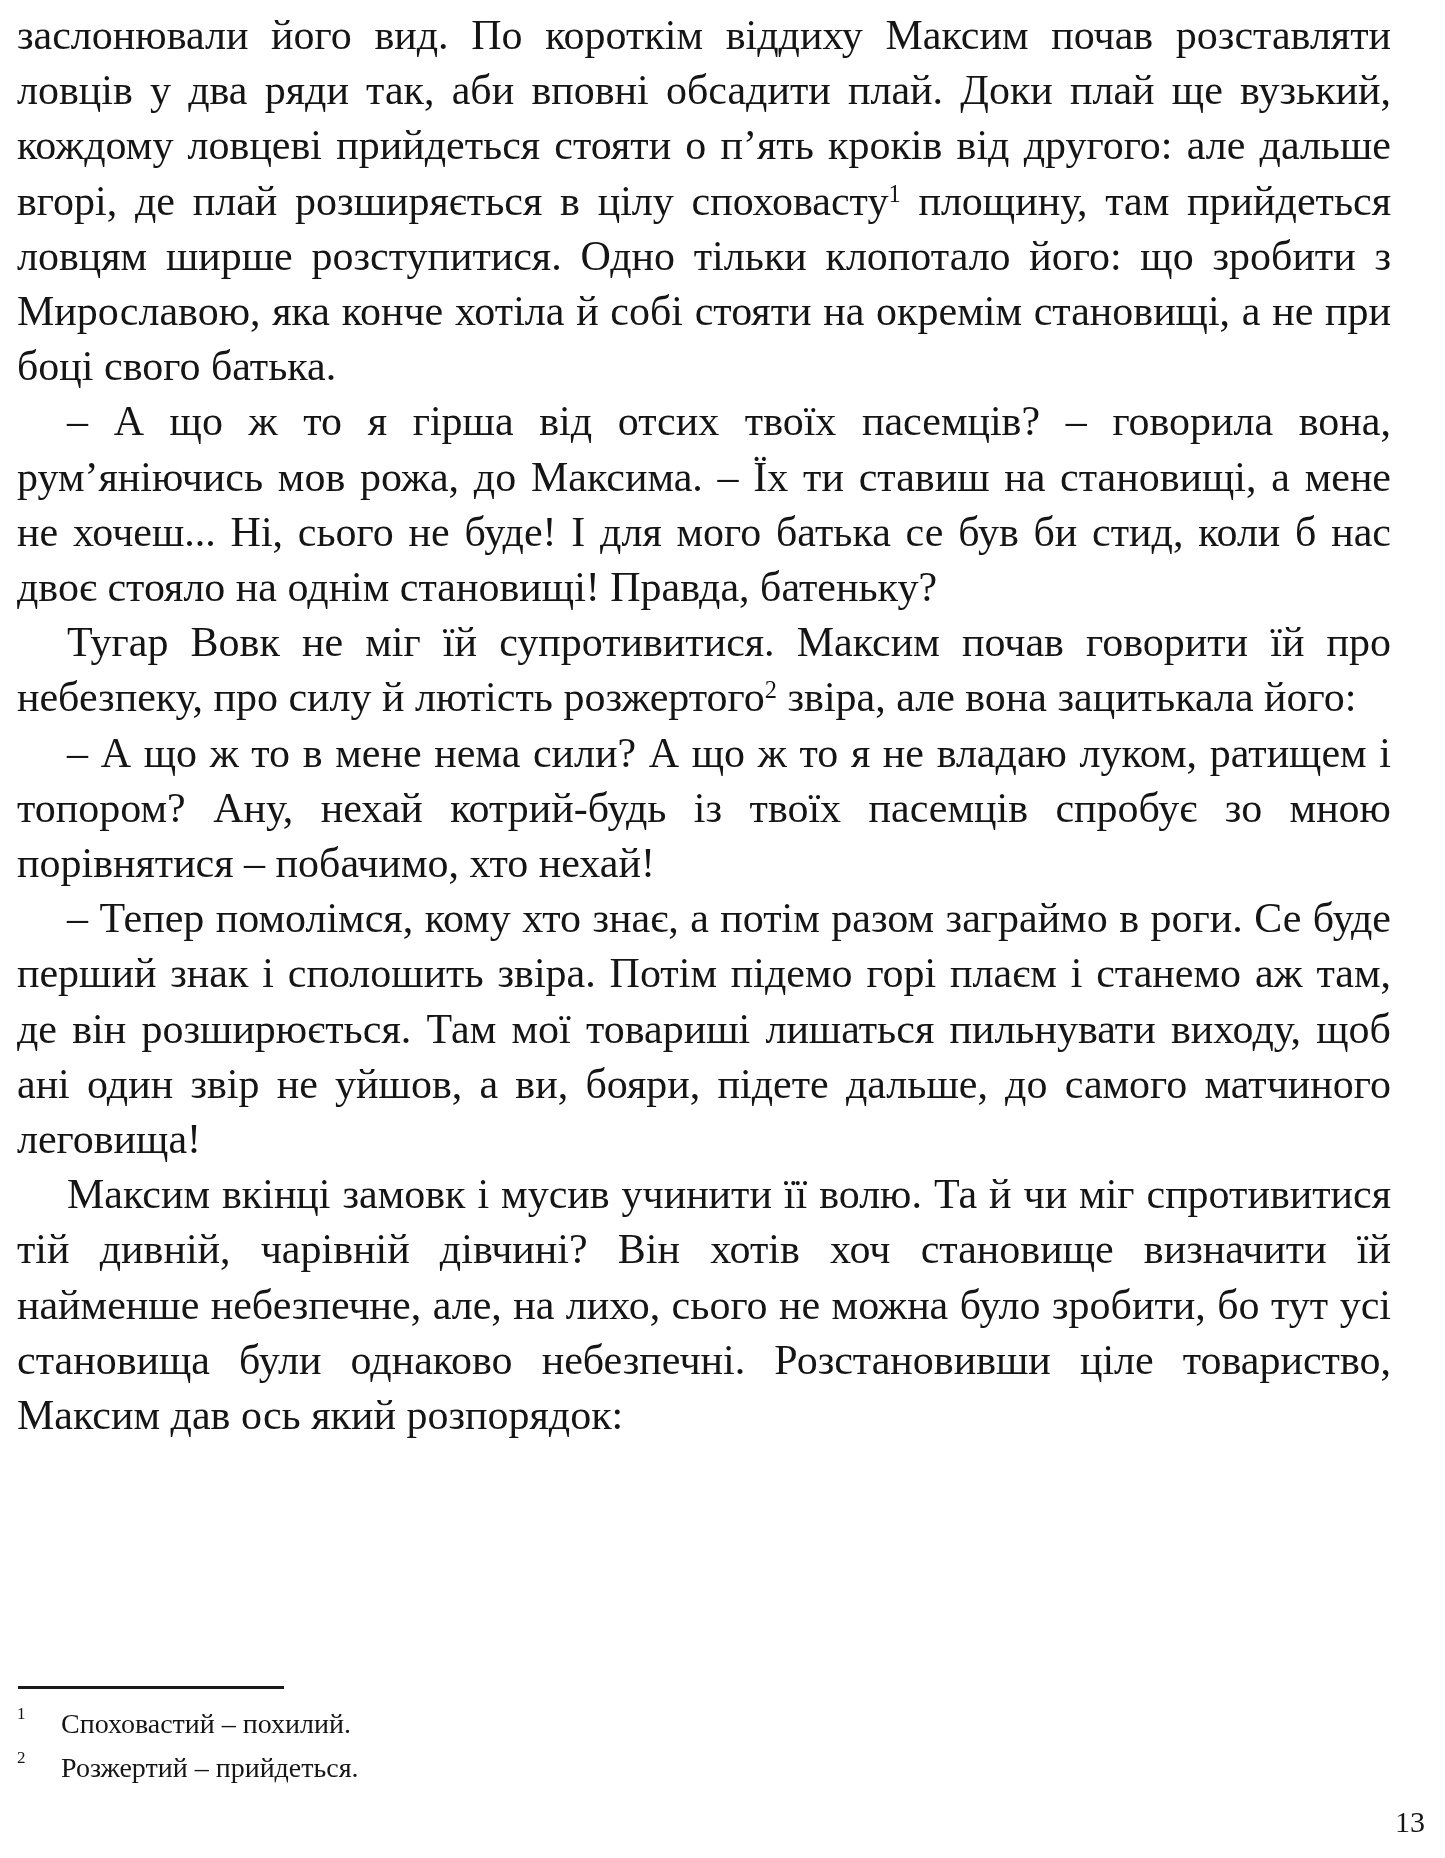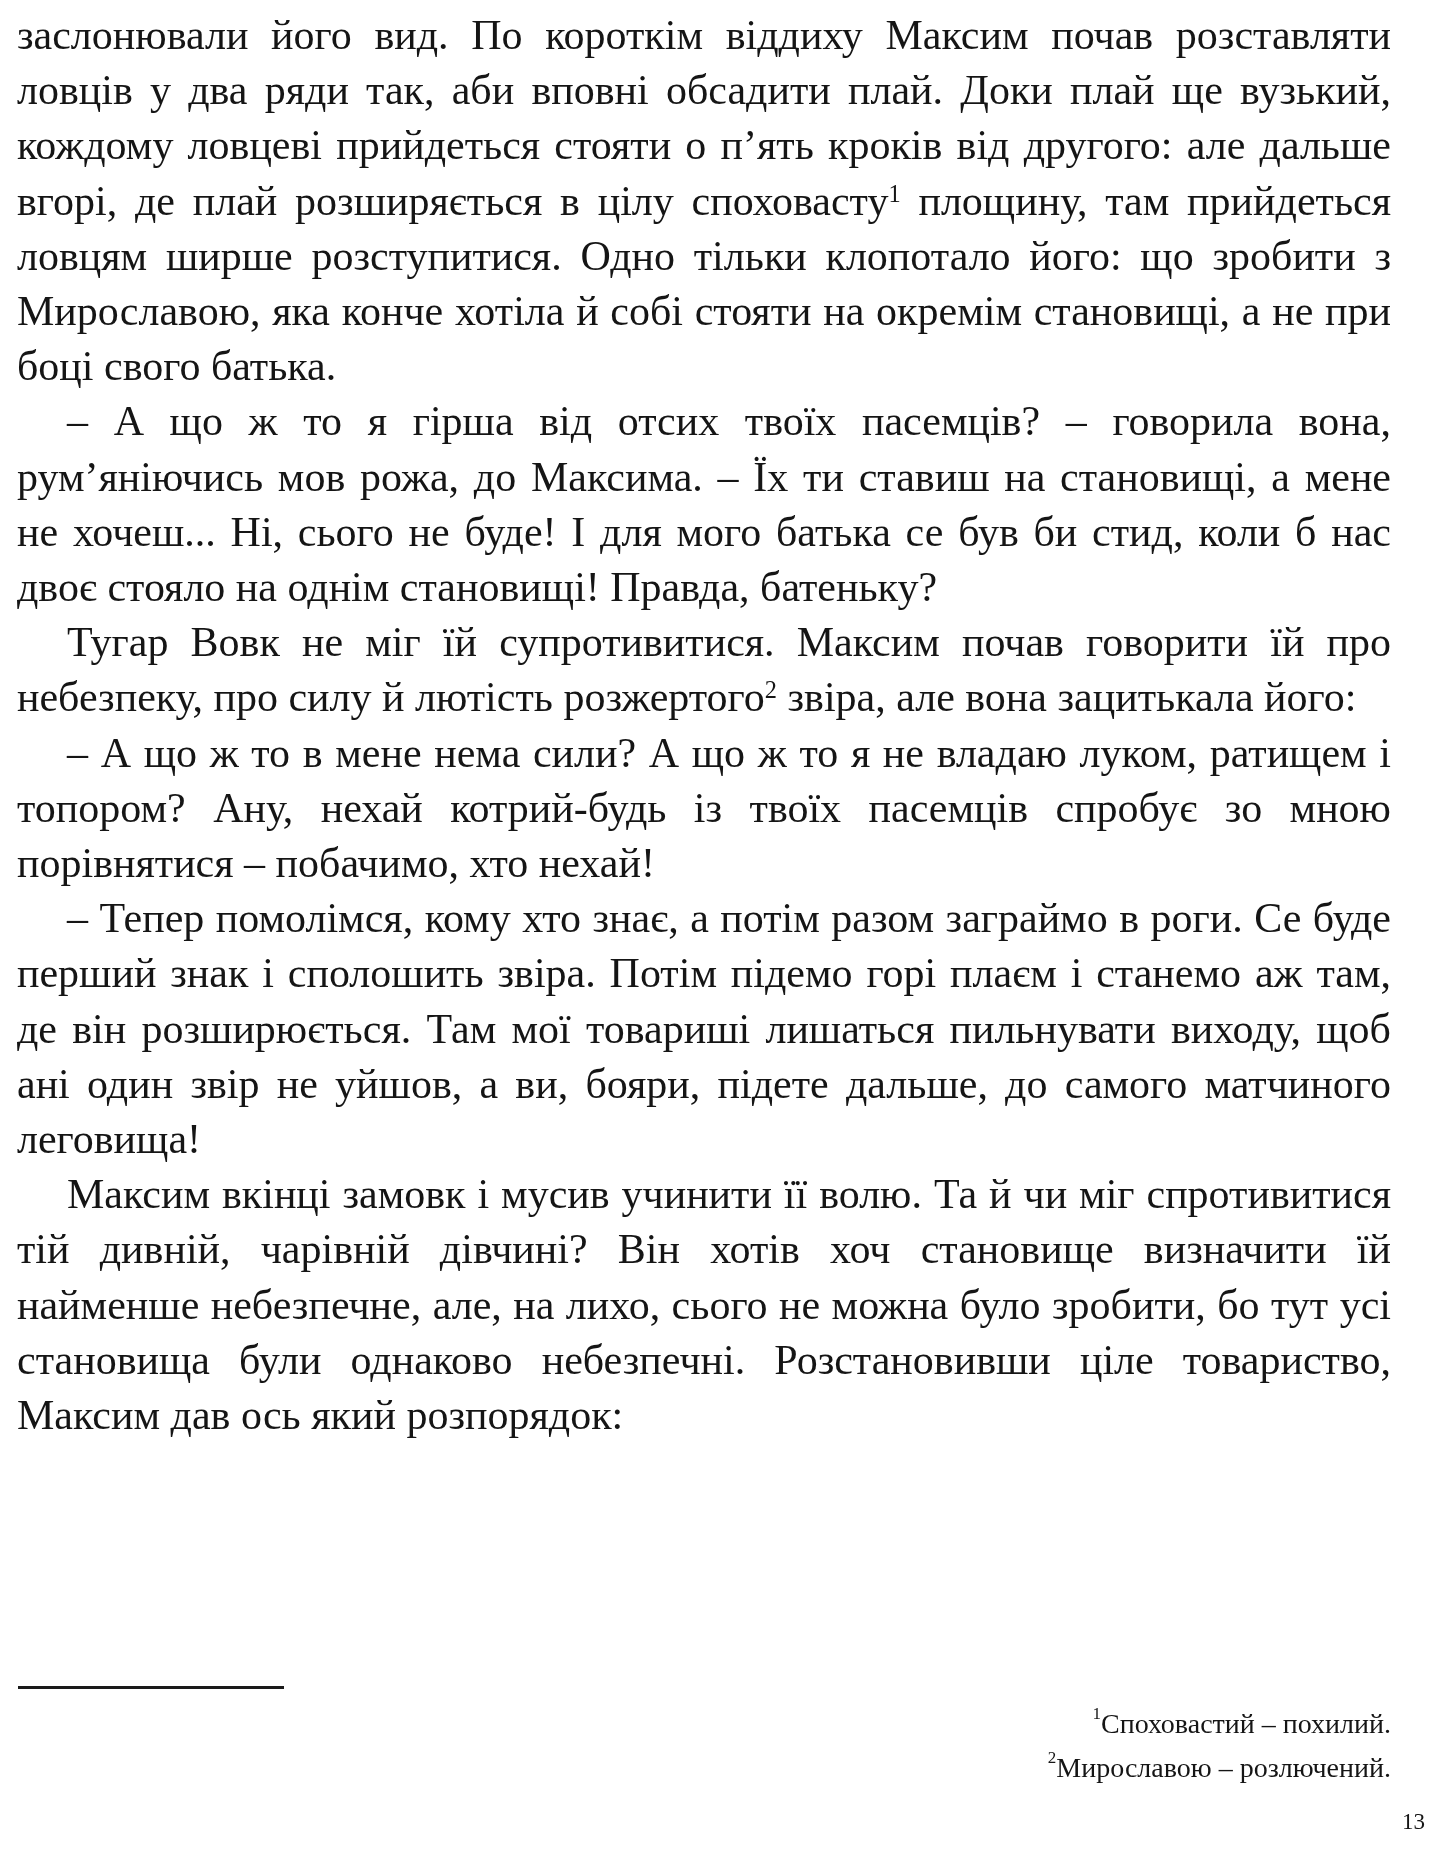--- a/index.html
+++ b/index.html
@@ -63,21 +63,20 @@
     line-height: 0;
     vertical-align: 0.52em;
     letter-spacing: 0;
   }
 
   .footnotes {
     position: absolute;
     left: 17px;
     top: 1686px;
     width: 1374px;
-    text-align: right;
   }
 
   .footnote-rule {
     width: 266px;
     height: 0;
     border: 0;
     border-top: 3px solid #1a1a1a;
     margin: 0 0 13px 1px;
     padding: 0;
   }
@@ -104,21 +103,21 @@
   }
 
   .footnote-text {
     display: inline;
   }
 
   .page-number {
     position: absolute;
     right: 20px;
     bottom: 16px;
-    font-size: 23px;
+    font-size: 30px;
     line-height: 40px;
     color: #151515;
   }
 </style>
 </head>
 <body>
 
 <div class="page">
 
   <div class="text-column">
@@ -127,19 +126,19 @@
       <p class="para ends-short" id="p3">Тугар Вовк не міг їй супротивитися. Максим почав говорити їй про небезпеку, про силу й лютість розжертого<sup class="fn-ref">2</sup> звіра, але вона зацитькала його:</p>
       <p class="para ends-short" id="p4">– А що ж то в мене нема сили? А що ж то я не владаю луком, ратищем і топором? Ану, нехай котрий-будь із твоїх пасемців спробує зо мною порівнятися – побачимо, хто нехай!</p>
       <p class="para ends-short" id="p6">– Тепер помолімся, кому хто знає, а потім разом заграймо в роги. Се буде перший знак і сполошить звіра. Потім підемо горі плаєм і станемо аж там, де він розширюється. Там мої товариші лишаться пильнувати виходу, щоб ані один звір не уйшов, а ви, бояри, підете дальше, до самого матчиного леговища!</p>
       <p class="para ends-short" id="p5">Максим вкінці замовк і мусив учинити її волю. Та й чи міг спротивитися тій дивній, чарівній дівчині? Він хотів хоч становище визначити їй найменше небезпечне, але, на лихо, сього не можна було зробити, бо тут усі становища були однаково небезпечні. Розстановивши ціле товариство, Максим дав ось який розпорядок:</p>
     </div>
 
   <div class="footnotes">
     <hr class="footnote-rule">
     <ul class="footnote-list">
         <li class="footnote-item"><span class="footnote-marker">1</span><span class="footnote-text">Споховастий – похилий.</span></li>
-        <li class="footnote-item"><span class="footnote-marker">2</span><span class="footnote-text">Мирославою – розлючений.</span></li>
+        <li class="footnote-item"><span class="footnote-marker">2</span><span class="footnote-text">Розжертий – прийдеться.</span></li>
       </ul>
   </div>
 
   <div class="page-number">13</div>
 
 </div>
 
 </body></html>

